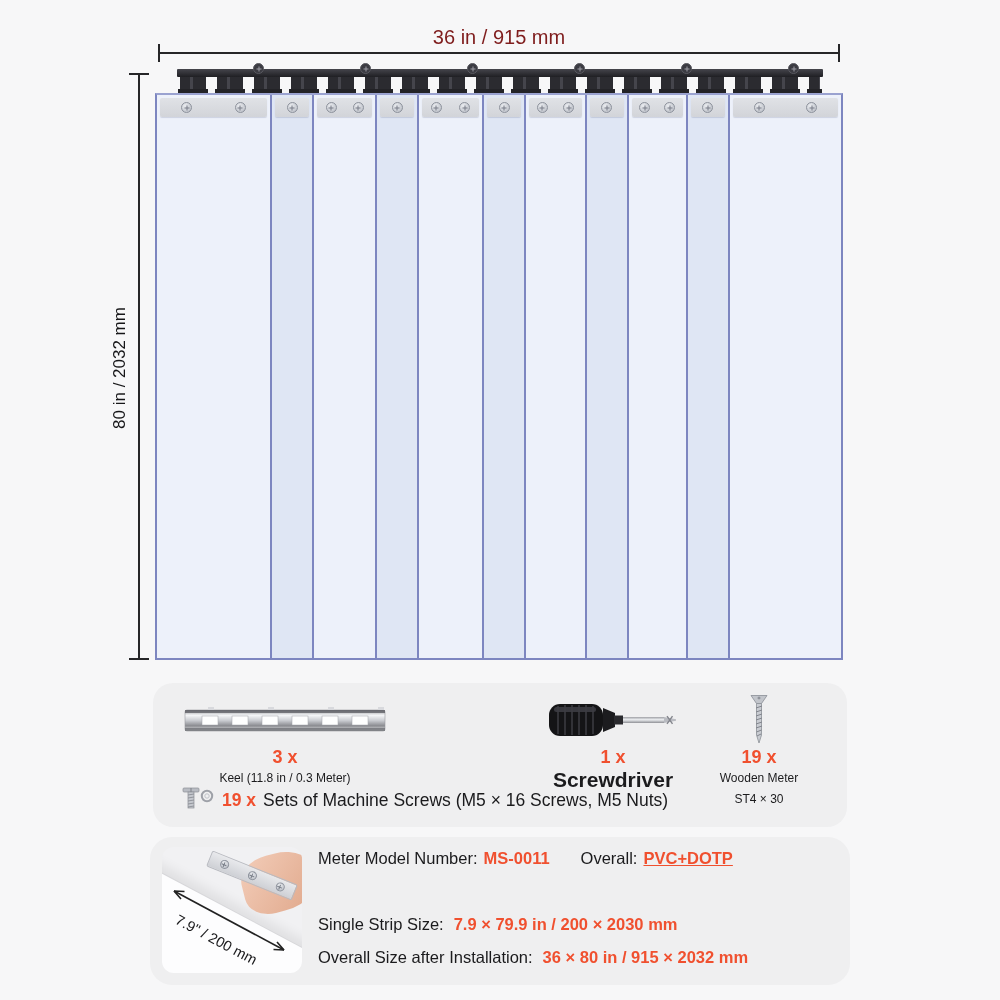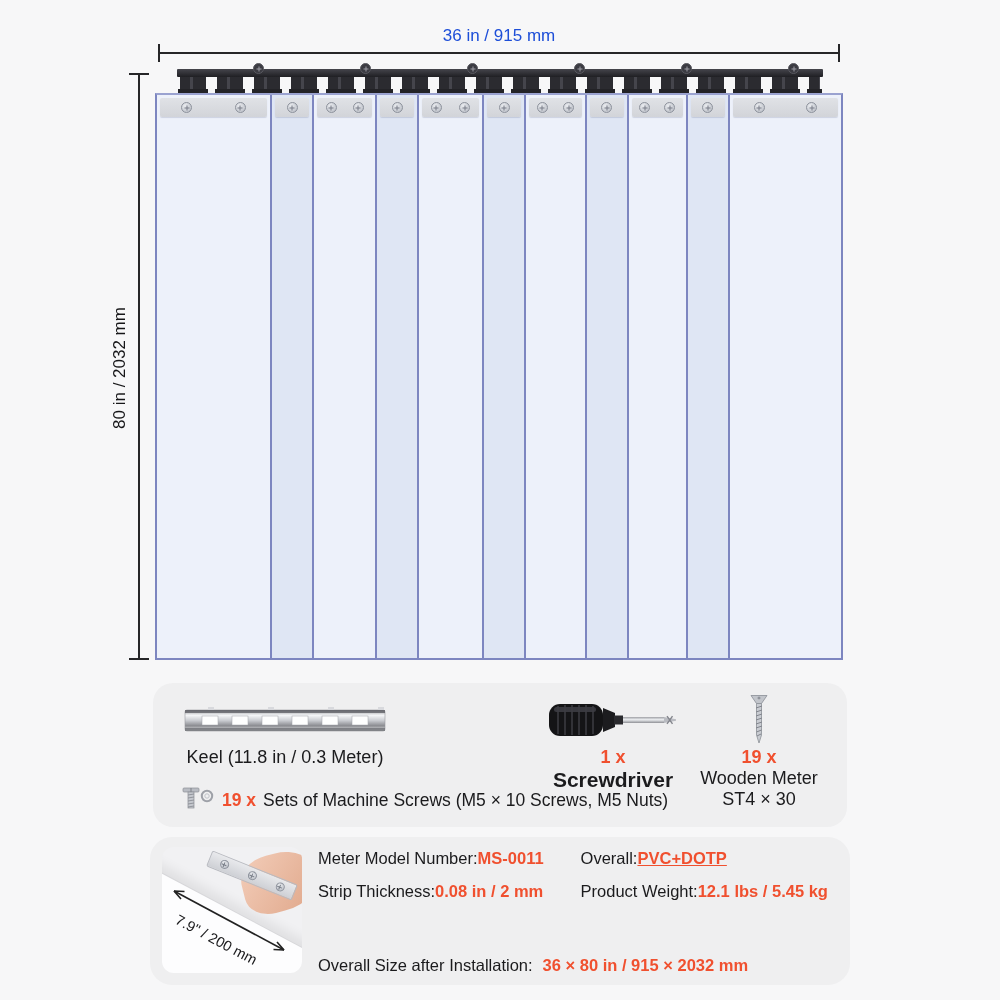--- a/index.html
+++ b/index.html
@@ -4,21 +4,21 @@
 <style>
   html,body{margin:0;padding:0;}
   body{
     width:1000px;height:1000px;background:#f7f7f8;
     font-family:"Liberation Sans", sans-serif;color:#1b1b1d;
     position:relative;overflow:hidden;
   }
   .abs{position:absolute;}
 
   
-  .dim-top-label{left:158px;top:26px;width:682px;text-align:center;font-size:17px;color:#1d4ed8;}
+  .dim-top-label{left:158px;top:26px;width:682px;text-align:center;font-size:20px;color:#7f1d1d;}
   .dim-top-line{left:158px;top:52px;width:682px;height:2px;background:#262628;}
   .dim-top-line::before,.dim-top-line::after{content:"";position:absolute;top:-8px;width:2px;height:18px;background:#262628;}
   .dim-top-line::before{left:0;}
   .dim-top-line::after{right:0;}
   .dim-left-line{left:138px;top:73px;width:2px;height:587px;background:#262628;}
   .dim-left-line::before,.dim-left-line::after{content:"";position:absolute;left:-9px;width:20px;height:2px;background:#262628;}
   .dim-left-line::before{top:0;}
   .dim-left-line::after{bottom:0;}
   .dim-left-label{left:49px;top:359px;width:140px;height:18px;transform:rotate(-90deg);transform-origin:center;
     text-align:center;font-size:17px;color:#161618;white-space:nowrap;}
@@ -52,21 +52,21 @@
 
   
   .kit{left:153px;top:683px;width:694px;height:144px;background:#efeff0;border-radius:20px;}
   .kit-item{position:absolute;top:10px;text-align:center;}
   .kit-item.i1{left:20px;width:224px;}
   .kit-item.i2{left:250px;width:140px;}
   .kit-item.i3{left:390px;width:140px;}
   .kit-item.i4{left:530px;width:152px;}
   .kit-gfx{height:54px;display:flex;align-items:center;justify-content:center;}
   .kit-qty{font-size:18px;font-weight:700;line-height:21px;}
-  .kit-label{font-size:18px;line-height:21px;color:#1b1b1d;}
+  .kit-label{font-size:12px;line-height:21px;color:#1b1b1d;}
   .kit-label.big{font-size:21px;font-weight:700;line-height:23px;}
   .machine-row{position:absolute;left:28px;top:104px;display:flex;align-items:center;gap:7px;font-size:17.5px;}
   .machine-row .qty{font-weight:700;}
 
   
   .specs{left:150px;top:837px;width:700px;height:148px;background:#efeff0;border-radius:22px;}
   .spec-photo{position:absolute;left:12px;top:10px;width:140px;height:126px;border-radius:12px;overflow:hidden;background:#f1f1f3;}
   .photo-sheet{position:absolute;left:-20px;top:16px;width:280px;height:220px;background:#fdfdfe;
     transform:rotate(28deg);transform-origin:0 0;box-shadow:0 -1px 0 #d7d7da,0 -8px 12px rgba(0,0,0,.07);}
   .photo-hand{position:absolute;right:-16px;top:6px;width:76px;height:58px;border-radius:46% 54% 60% 40%;
@@ -77,21 +77,21 @@
     display:flex;align-items:center;justify-content:space-around;}
   .photo-clip .screw{width:7px;height:7px;}
   .photo-arrow{position:absolute;left:0;top:0;}
   .photo-dim-label{position:absolute;left:6px;top:58px;width:118px;transform:rotate(28deg);transform-origin:0 0;
     font-size:14.5px;color:#19191b;text-align:center;white-space:nowrap;}
   .spec-rows{position:absolute;left:168px;top:0;width:524px;height:100%;font-size:16.5px;}
   .spec-row{position:absolute;left:0;white-space:nowrap;}
   .spec-cell{display:inline-block;vertical-align:top;}
   .spec-cell.c1{width:258px;}
   .lab{color:#1b1b1d;}
-  .val{font-weight:700;}
+  .val{font-weight:700;margin-left:6px;}
 
   .orange{color:#F0502F;}
 </style>
 </head>
 <body>
 
 <div>
 
   <div class="abs dim-top-label">36 in / 915 mm</div>
   <div class="abs dim-top-line"></div>
@@ -202,20 +202,21 @@
               <rect x="168" y="9" width="16" height="9"></rect>
           </g>
           <g fill="#d8d9dd">
             <rect x="24" y="0" width="6" height="3"></rect>
               <rect x="84" y="0" width="6" height="3"></rect>
             <rect x="144" y="0" width="6" height="3"></rect>
               <rect x="194" y="0" width="6" height="3"></rect>
           </g>
         </svg>
       </div>
+      <div class="kit-qty orange" style="color: rgb(240, 80, 47);">3 x</div>
       <div class="kit-label">Keel (11.8 in / 0.3 Meter)</div>
     </div>
 
 
     <div class="kit-item i3">
       <div class="kit-gfx">
         <svg width="130" height="42" viewBox="0 0 130 42">
           <defs>
             <linearGradient id="sg" x1="0" y1="0" x2="0" y2="1">
               <stop offset="0" stop-color="#9fa0a5"></stop>
@@ -276,21 +277,21 @@
           <line x1="7" y1="8" x2="13" y2="7"></line>
             <line x1="7" y1="11" x2="13" y2="10"></line>
           <line x1="7" y1="14" x2="13" y2="13"></line>
             <line x1="7" y1="17" x2="13" y2="16"></line>
           <line x1="7" y1="20" x2="13" y2="19"></line>
         </g>
         <circle cx="26" cy="9" r="5.2" fill="none" stroke="#9ea1a8" stroke-width="2"></circle>
         <circle cx="26" cy="9" r="2.2" fill="none" stroke="#c0c3c9" stroke-width="1"></circle>
       </svg>
       <span class="qty orange" style="color: rgb(240, 80, 47);">19 x</span>
-      <span>Sets of Machine Screws (M5 × 10 Screws, M5 Nuts)</span>
+      <span>Sets of Machine Screws (M5 × 16 Screws, M5 Nuts)</span>
     </div>
   </div>
 
   <div class="abs specs">
 
     <div class="spec-photo">
       <div class="photo-sheet"></div>
       <div class="photo-hand"></div>
       <div class="photo-clip">
         <span class="screw"></span>
@@ -307,29 +308,26 @@
 
     <div class="spec-rows">
       <div class="spec-row" style="top:12px;">
         <span class="spec-cell c1">
           <span class="lab">Meter Model Number:</span><span class="val orange" style="color: rgb(240, 80, 47);">MS-0011</span>
         </span>
         <span class="spec-cell">
           <span class="lab">Overall:</span><span class="val orange" style="color: rgb(240, 80, 47); text-decoration: underline;">PVC+DOTP</span>
         </span>
       </div>
-      <div class="spec-row" style="top:45px;">
-        <span class="spec-cell c1">
-          <span class="lab">Strip Thickness:</span><span class="val orange" style="color: rgb(240, 80, 47);">0.08 in / 2 mm</span>
+      <div class="spec-row" style="top:78px;">
+        <span class="spec-cell">
+          <span class="lab">Single Strip Size:</span><span class="val orange" style="margin-left: 10px; color: rgb(240, 80, 47);">7.9 × 79.9 in / 200 × 2030 mm</span>
         </span>
-        <span class="spec-cell">
-          <span class="lab">Product Weight:</span><span class="val orange" style="color: rgb(240, 80, 47);">12.1 lbs / 5.45 kg</span>
-        </span>
-      </div>
-      <div class="spec-row" style="top:119px;">
+      </div>
+      <div class="spec-row" style="top:111px;">
         <span class="spec-cell">
           <span class="lab">Overall Size after Installation:</span><span class="val orange" style="margin-left: 10px; color: rgb(240, 80, 47);">36 × 80 in / 915 × 2032 mm</span>
         </span>
       </div>
     </div>
   </div>
 
 </div>
 
 </body></html>

